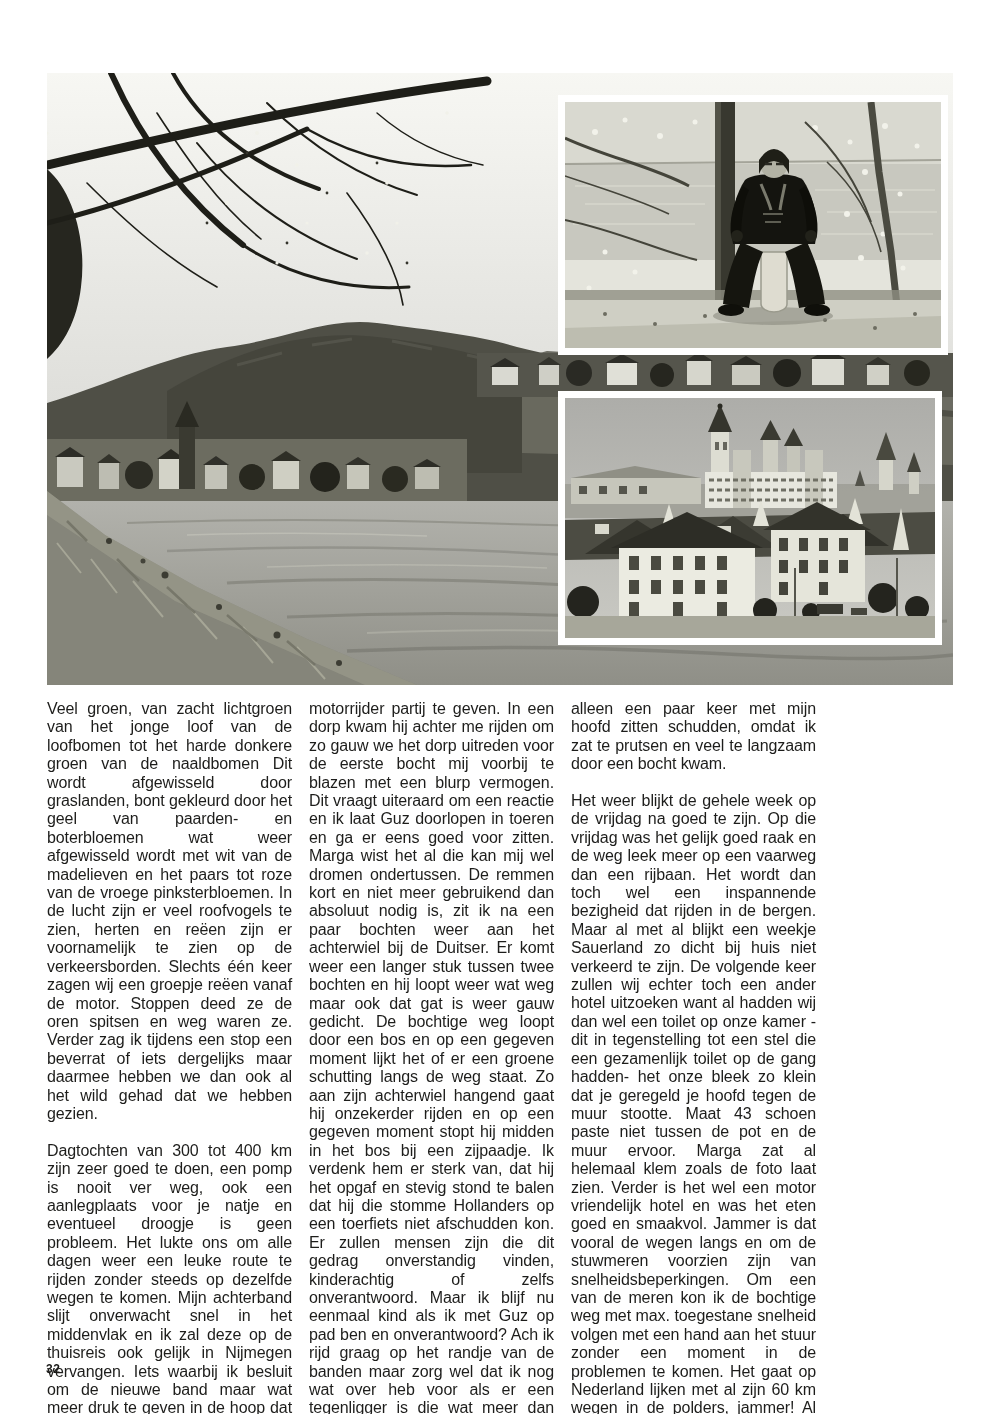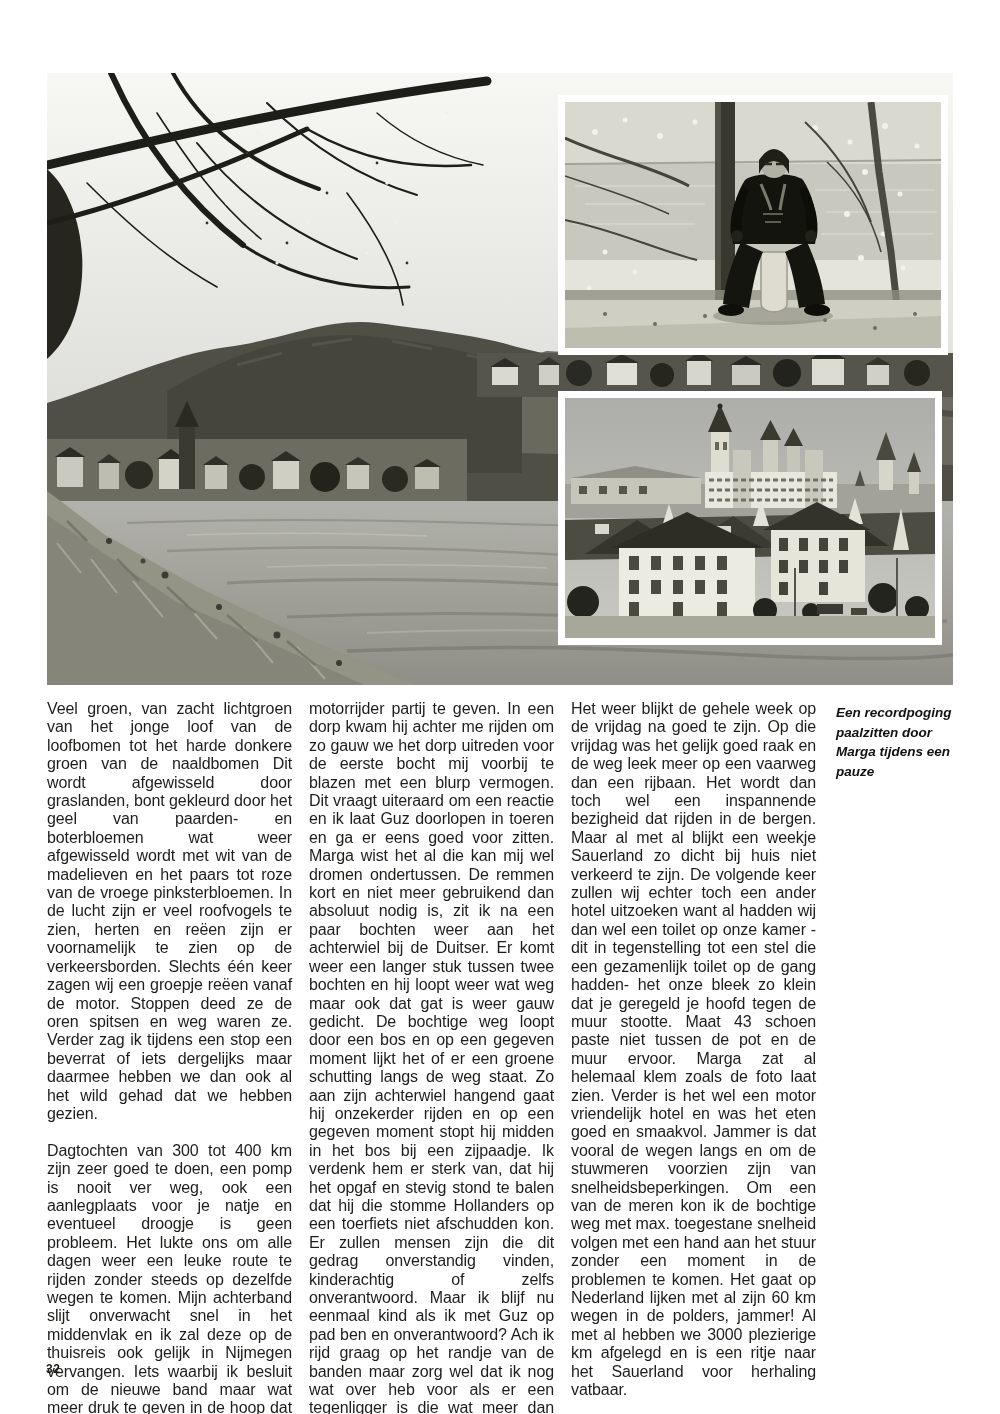--- a/index.html
+++ b/index.html
@@ -367,32 +367,32 @@
   <div class="col col1">
     <p>Veel groen, van zacht lichtgroen van het jonge loof van de loofbomen tot het harde donkere groen van de naaldbomen Dit wordt afgewisseld door graslanden, bont gekleurd door het geel van paarden- en boterbloemen wat weer afgewisseld wordt met wit van de madelieven en het paars tot roze van de vroege pinksterbloemen. In de lucht zijn er veel roofvogels te zien, herten en reëen zijn er voornamelijk te zien op de verkeersborden. Slechts één keer zagen wij een groepje reëen vanaf de motor. Stoppen deed ze de oren spitsen en weg waren ze. Verder zag ik tijdens een stop een beverrat of iets dergelijks maar daarmee hebben we dan ook al het wild gehad dat we hebben gezien.</p>
     <p>Dagtochten van 300 tot 400 km zijn zeer goed te doen, een pomp is nooit ver weg, ook een aanlegplaats voor je natje en eventueel droogje is geen probleem. Het lukte ons om alle dagen weer een leuke route te rijden zonder steeds op dezelfde wegen te komen. Mijn achterband slijt onverwacht snel in het middenvlak en ik zal deze op de thuisreis ook gelijk in Nijmegen vervangen. Iets waarbij ik besluit om de nieuwe band maar wat meer druk te geven in de hoop dat dit een positieve invloed zal hebben. Wel blijft Guz gewoon goed sturen, waarbij waarschijnlijk van invloed is dat ik de motor snel omleg. Leuk was het om zoals ik op een van de trips meemaakte een Duitse</p>
   </div>
 
   <div class="col col2">
     <p>motorrijder partij te geven. In een dorp kwam hij achter me rijden om zo gauw we het dorp uitreden voor de eerste bocht mij voorbij te blazen met een blurp vermogen. Dit vraagt uiteraard om een reactie en ik laat Guz doorlopen in toeren en ga er eens goed voor zitten. Marga wist het al die kan mij wel dromen ondertussen. De remmen kort en niet meer gebruikend dan absoluut nodig is, zit ik na een paar bochten weer aan het achterwiel bij de Duitser. Er komt weer een langer stuk tussen twee bochten en hij loopt weer wat weg maar ook dat gat is weer gauw gedicht. De bochtige weg loopt door een bos en op een gegeven moment lijkt het of er een groene schutting langs de weg staat. Zo aan zijn achterwiel hangend gaat hij onzekerder rijden en op een gegeven moment stopt hij midden in het bos bij een zijpaadje. Ik verdenk hem er sterk van, dat hij het opgaf en stevig stond te balen dat hij die stomme Hollanders op een toerfiets niet afschudden kon. Er zullen mensen zijn die dit gedrag onverstandig vinden, kinderachtig of zelfs onverantwoord. Maar ik blijf nu eenmaal kind als ik met Guz op pad ben en onverantwoord? Ach ik rijd graag op het randje van de banden maar zorg wel dat ik nog wat over heb voor als er een tegenligger is die wat meer dan zijn eigen baan gebruikt of een blinde bocht die krapper is dan verwacht. Nee Marga voelt zich nog steeds op haar gemak achterop en zelf heb ik ook op deze trip</p>
   </div>
 
   <div class="col col3">
+    <p>alleen een paar keer met mijn hoofd zitten schudden, omdat ik zat te prutsen en veel te langzaam door een bocht kwam.</p>
     <p>Het weer blijkt de gehele week op de vrijdag na goed te zijn. Op die vrijdag was het gelijk goed raak en de weg leek meer op een vaarweg dan een rijbaan. Het wordt dan toch wel een inspannende bezigheid dat rijden in de bergen. Maar al met al blijkt een weekje Sauerland zo dicht bij huis niet verkeerd te zijn. De volgende keer zullen wij echter toch een ander hotel uitzoeken want al hadden wij dan wel een toilet op onze kamer -dit in tegenstelling tot een stel die een gezamenlijk toilet op de gang hadden- het onze bleek zo klein dat je geregeld je hoofd tegen de muur stootte. Maat 43 schoen paste niet tussen de pot en de muur ervoor. Marga zat al helemaal klem zoals de foto laat zien. Verder is het wel een motor vriendelijk hotel en was het eten goed en smaakvol. Jammer is dat vooral de wegen langs en om de stuwmeren voorzien zijn van snelheidsbeperkingen. Om een van de meren kon ik de bochtige weg met max. toegestane snelheid volgen met een hand aan het stuur zonder een moment in de problemen te komen. Het gaat op Nederland lijken met al zijn 60 km wegen in de polders, jammer! Al met al hebben we 3000 plezierige km afgelegd en is een ritje naar het Sauerland voor herhaling vatbaar.</p>
     <div class="endlogo">
       <svg viewBox="0 0 60 26">
         <g fill="#141414">
           <path d="M1,9 Q14,2 27,7 L30,9 L33,7 Q46,2 59,9 Q45,11 35,12 L30,11 L25,12 Q15,11 1,9 Z"></path>
           <path d="M7,14 Q17,11 26,13 L34,13 Q43,11 53,14 Q43,17 33,16.5 L27,16.5 Q17,17 7,14 Z"></path>
           <path d="M13,19 Q20,17 27,18 L33,18 Q40,17 47,19 Q39,21.5 30,21 Q21,21.5 13,19 Z"></path>
           <circle cx="30" cy="12" r="4.6"></circle>
           <path d="M27,16 L30,25 L33,16 Z"></path>
           <circle cx="30" cy="6.6" r="2.2"></circle>
         </g>
       </svg>
     </div>
   </div>
 
-  <div class="caption">Een recordpoging paalzitten door Marga tijdens een pauze</div>
 
   <div class="pagenum">32</div>
 
 </div>
 
 </body></html>

